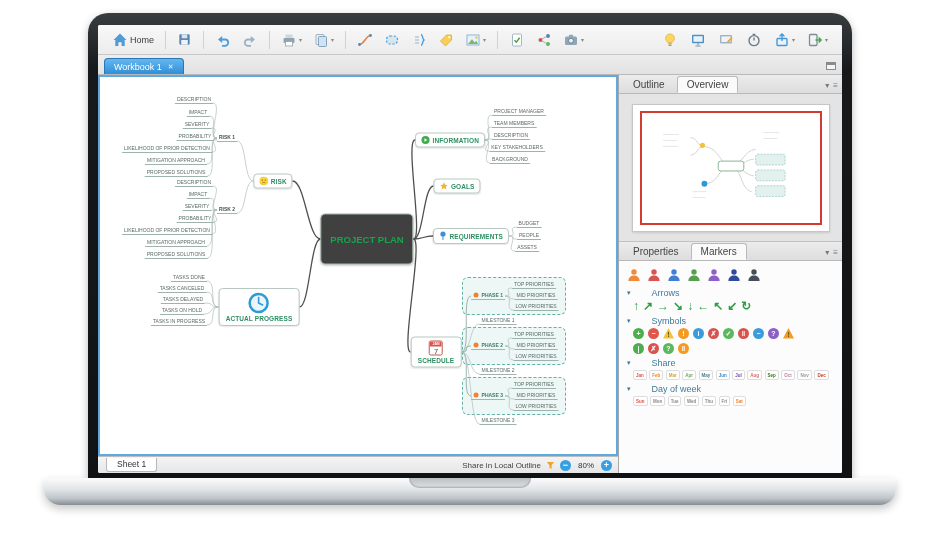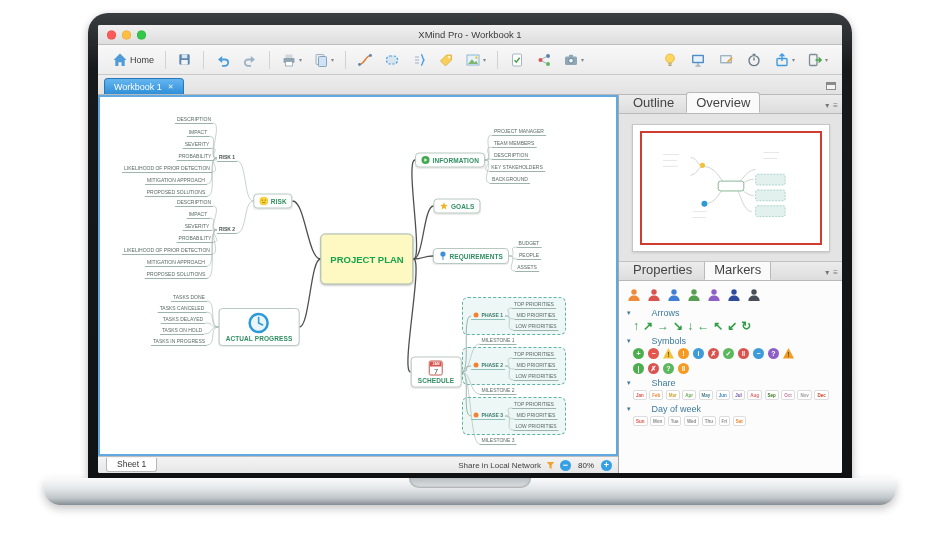--- a/index.html
+++ b/index.html
@@ -69,21 +69,21 @@
   .zoom-btn { width:11px; height:11px; border-radius:50%; background:#35a0e4; color:#fff;
               font-size:9px; line-height:10.5px; text-align:center; font-weight:bold; }
   .zoom-val { font-size:8px; color:#333; min-width:20px; text-align:center; }
 
   
   .right-panel { width:224px; flex:0 0 224px; border-left:1px solid #a8a8a8; display:flex;
                  flex-direction:column; background:#f2f2f2; min-height:0; }
   .phead { height:19px; flex:0 0 19px; background:linear-gradient(#ececec,#dddddd);
            border-bottom:1px solid #b9b9b9; display:flex; align-items:flex-end; padding:0 4px; }
   .ptabs { display:flex; gap:2px; }
-  .ptab { font-size:13px; color:#444; padding:2px 9px 2.5px; border:1px solid transparent;
+  .ptab { font-size:10px; color:#444; padding:2px 9px 2.5px; border:1px solid transparent;
           border-radius:3px 3px 0 0; }
   .ptab.active { background:#fafafa; border-color:#b9b9b9; border-bottom-color:#fafafa; }
   .phead-icons { margin-left:auto; display:flex; gap:4px; align-items:center; padding-bottom:3px;
                  color:#777; font-size:8px; }
   .overview-body { height:148px; flex:0 0 148px; background:#e4e4e4; border-bottom:1px solid #c2c2c2;
                    display:flex; align-items:center; justify-content:center; position:relative; }
   .thumb { width:198px; height:128px; background:#fff; border:1px solid #c6c6c6; position:relative;
            box-shadow:0 1px 2px rgba(0,0,0,.12); }
   .viewport { position:absolute; left:7px; top:6px; right:7px; bottom:6px; border:2px solid #d23b2f; }
 
@@ -104,21 +104,21 @@
 
   
   .edges { position:absolute; left:0; top:0; z-index:1; }
   .e-main { stroke:#4f4f4f; stroke-width:1.3; fill:none; }
   .e-mid  { stroke:#93aaa3; stroke-width:0.9; fill:none; }
   .e-sub  { stroke:#aebfb9; stroke-width:0.7; fill:none; }
   .boundary { position:absolute; border:1px dashed #63b2a6; background:rgba(129,199,188,.14);
               border-radius:6px; z-index:0; }
   .node { position:absolute; transform:translate(-50%,-50%); display:flex; align-items:center;
           gap:2.5px; white-space:nowrap; z-index:2; }
-  .node.root { background:#fef9c3; border:1.5px solid #a6b8ac; border-radius:5px; padding:19px 9px;
+  .node.root { background:#404040; border:1.5px solid #a6b8ac; border-radius:5px; padding:19px 9px;
                box-shadow:0 1px 2px rgba(0,0,0,.18); }
   .node.root .nlabel { font-size:9.5px; font-weight:bold; color:#18a34c; }
   .node.topic { background:#fff; border:1px solid #b9c8c1; border-radius:4px; padding:2px 5px;
                 box-shadow:0 1px 1px rgba(0,0,0,.08); }
   .node.topic .nlabel { font-size:6.5px; font-weight:bold; color:#2f8f63; letter-spacing:.1px; }
   .node.big { flex-direction:column; gap:1px; padding:3px 6px; }
   .node.branch, .node.sub { border-bottom:1px solid #9fb3ad; padding:0 2px 1px; background:transparent; }
   .node.branch .nlabel { font-size:5px; color:#44544f; font-weight:bold; }
   .node.sub .nlabel { font-size:5px; color:#5a6b66; }
   .node.phase { border-bottom:1px solid #8fc0b8; padding:0 2px 1px; background:transparent; }
@@ -133,28 +133,20 @@
 </head>
 <body>
 
 <div class="stage">
 
   <div class="bezel">
     <div class="camera"></div>
     <div class="screen">
       <div class="window">
 
-        <div class="titlebar">
-          <div class="lights">
-            <span class="light red"></span>
-            <span class="light yellow"></span>
-            <span class="light green"></span>
-          </div>
-          <div class="title">XMind Pro - Workbook 1</div>
-        </div>
 
         <div class="toolbar">
           <div class="tb-left">
               <div class="tb-item">
                 <span class="tb-icon">
                   <svg width="16" height="16" viewBox="0 0 16 16">
                     <path d="M8 1.5L14.5 8H12.7V14H9.6V10.2H6.4V14H3.3V8H1.5Z" fill="#4f9bd5"></path>
                   </svg>
                 </span>
                 <span class="tb-label">Home</span>
@@ -608,21 +600,21 @@
                     <span class="nlabel">LOW PRIORITIES</span>
                   </div>
                   <div class="node sub" style="left: 388px; top: 340px;">
                     <span class="nlabel">MILESTONE 3</span>
                   </div>
                 </div>
             </div>
             <div class="statusbar">
               <span class="sheet-tab">Sheet 1</span>
               <div class="sb-right">
-                <span class="share-label">Share in Local Network</span>
+                <span class="share-label">Share in Local Outline</span>
                 <span class="funnel">
                   <svg width="9" height="9" viewBox="0 0 10 10">
                       <path d="M1 1 H9 L6.2 4.8 V8.8 L3.8 7.6 V4.8 Z" fill="#f0a132"></path>
                     </svg>
                 </span>
                 <span class="zoom-btn">−</span>
                 <span class="zoom-val">80%</span>
                 <span class="zoom-btn">+</span>
               </div>
             </div>

